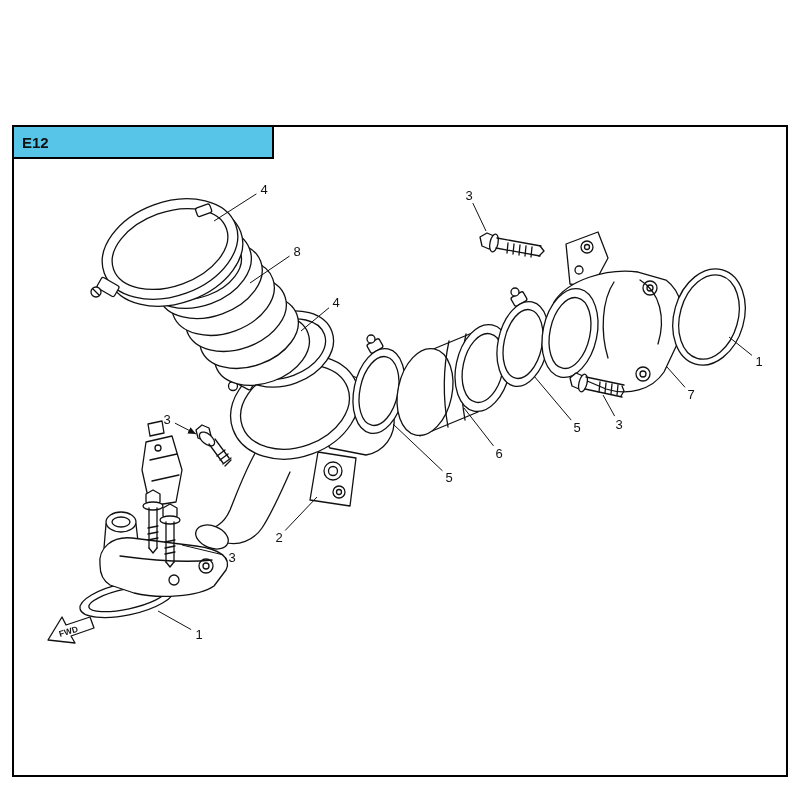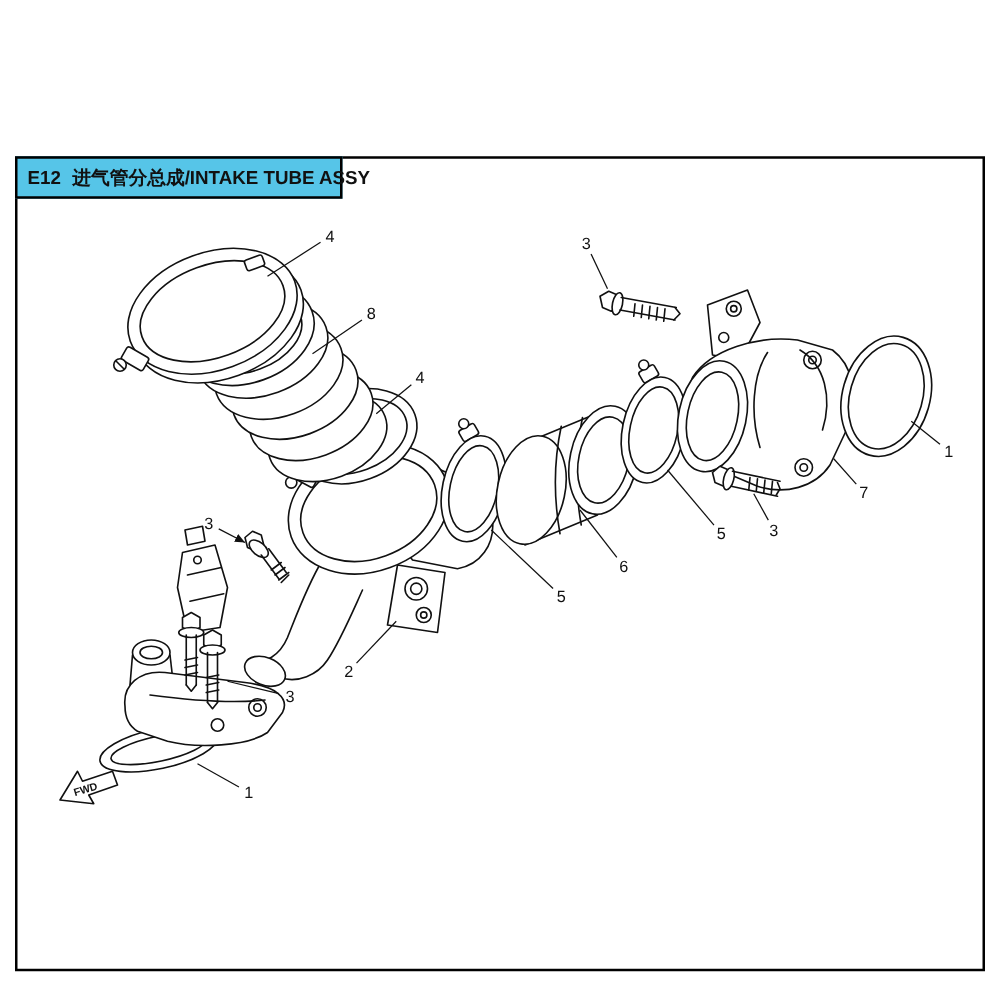--- a/index.html
+++ b/index.html
@@ -201,21 +201,20 @@
       <line x1="442.46335940171207" y1="470.8135365766204" x2="393" y2="424"></line>
       <line x1="174.99395878840355" y1="423.1348062698639" x2="196" y2="434" marker-end="url(#arrh)"></line>
       <line x1="285.1987451572322" y1="530.4750050976503" x2="317" y2="497"></line>
       <line x1="223.24851428217534" y1="554.899643427722" x2="182" y2="545"></line>
       <line x1="191.1507126299775" y1="629.5967412314508" x2="158" y2="611"></line>
     </g>
 </svg>
 
 <div class="title-box">
   <span>E12</span>
-  <span><span>进气管分总成</span><span>/</span><span>INTAKE TUBE ASSY</span></span>
 </div>
 
 <div id="callouts">
     <span class="callout" style="left: 264px; top: 189px;">4</span>
     <span class="callout" style="left: 297px; top: 251px;">8</span>
     <span class="callout" style="left: 336px; top: 302px;">4</span>
     <span class="callout" style="left: 469px; top: 195px;">3</span>
     <span class="callout" style="left: 759px; top: 361px;">1</span>
     <span class="callout" style="left: 691px; top: 394px;">7</span>
     <span class="callout" style="left: 619px; top: 424px;">3</span>

